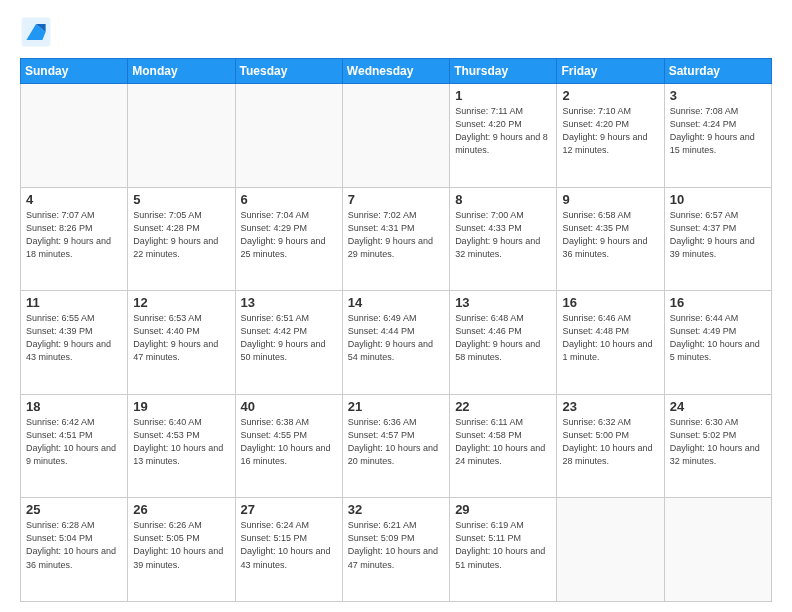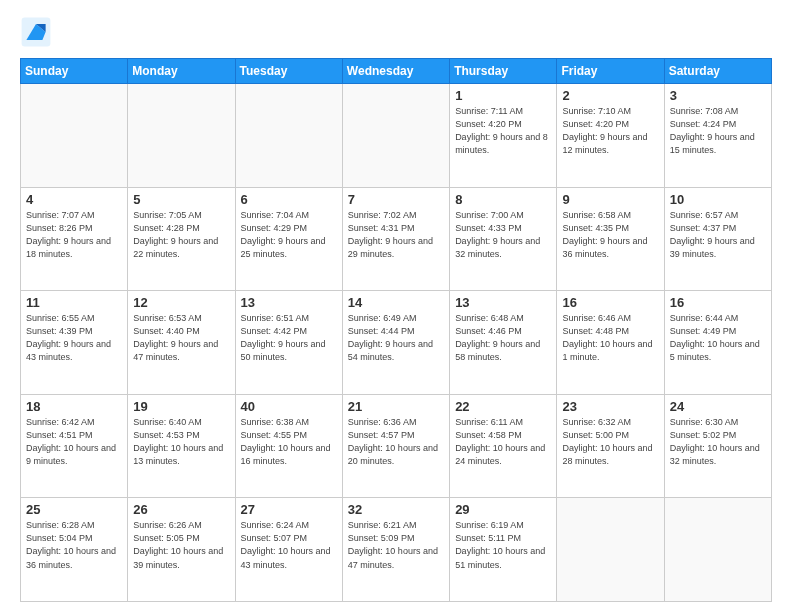--- a/index.html
+++ b/index.html
@@ -318,21 +318,21 @@
           <td>
             <span class="day-num">26</span>
             <div class="day-info">Sunrise: 6:26 AM
 Sunset: 5:05 PM
 Daylight: 10 hours
 and 39 minutes.</div>
           </td>
           <td>
             <span class="day-num">27</span>
             <div class="day-info">Sunrise: 6:24 AM
-Sunset: 5:07 PM
+Sunset: 5:15 PM
 Daylight: 10 hours
 and 43 minutes.</div>
           </td>
           <td>
             <span class="day-num">32</span>
             <div class="day-info">Sunrise: 6:21 AM
 Sunset: 5:09 PM
 Daylight: 10 hours
 and 47 minutes.</div>
           </td>

